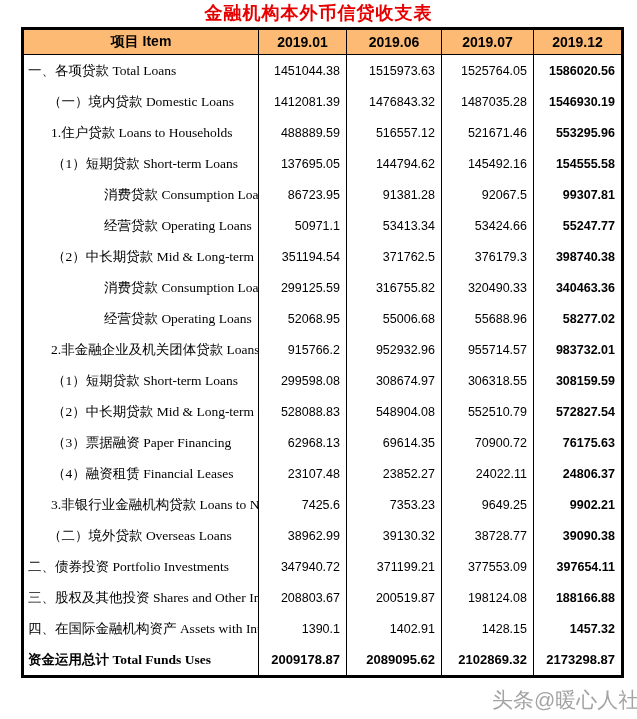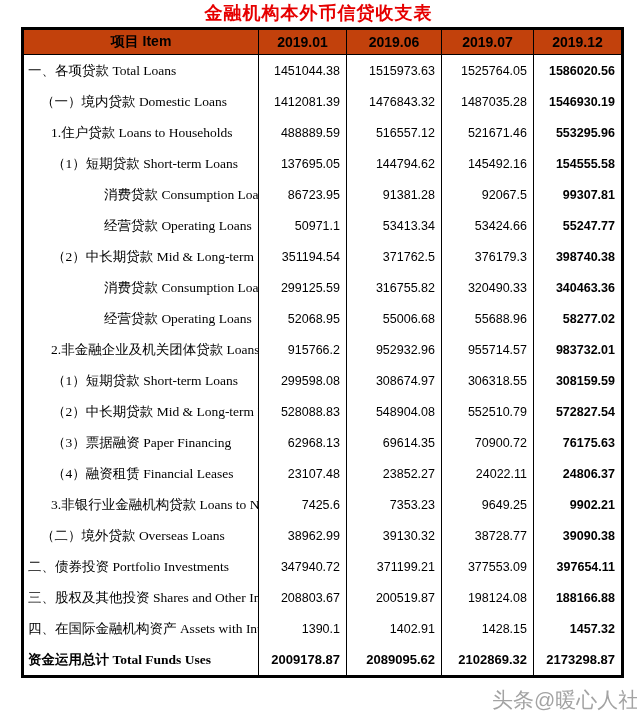--- a/index.html
+++ b/index.html
@@ -22,21 +22,21 @@
     border-radius:8px;
   }
   table.credit-table {
     border-collapse:collapse;
     table-layout:fixed;
     margin-left:21px;
     border:3px solid #000;
     width:600px;
   }
   th {
-    background:#c2410c;
+    background:#fdba74;
     border:1px solid #000;
     font-size:14px;
     font-weight:bold;
     height:24px;
     text-align:center;
     font-family:"Liberation Sans", sans-serif;
     padding:0;
     overflow:hidden;
     white-space:nowrap;
   }
@@ -60,21 +60,21 @@
     font-family:"Liberation Sans", sans-serif;
     font-size:12.5px;
     text-align:right;
     padding-right:6px;
     color:#000;
   }
   td.col-last { font-weight:bold; }
   tr.total-row td { font-weight:bold; }
   tr.total-row td.num { font-size:13px; }
   .indent-0 { padding-left:4px; }
-  .indent-1 { padding-left:17px; }
+  .indent-1 { padding-left:24px; }
   .indent-2 { padding-left:27px; }
   .indent-3 { padding-left:28px; }
   .indent-4 { padding-left:80px; }
   .watermark {
     position:absolute;
     left:492px;
     top:686px;
     font-size:21px;
     color:#8f8f8f;
     opacity:0.82;

